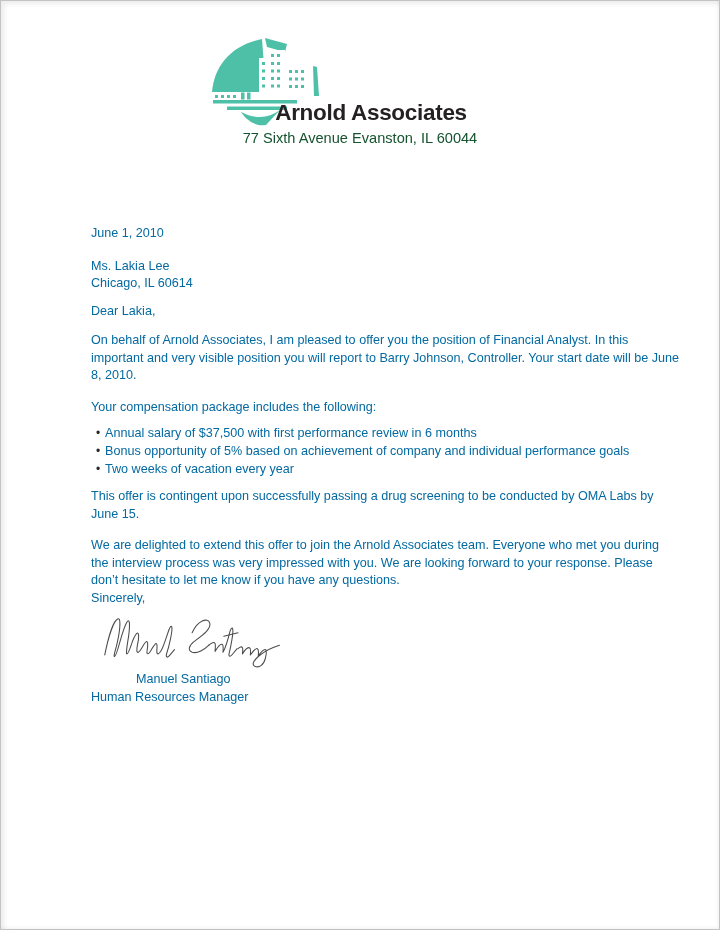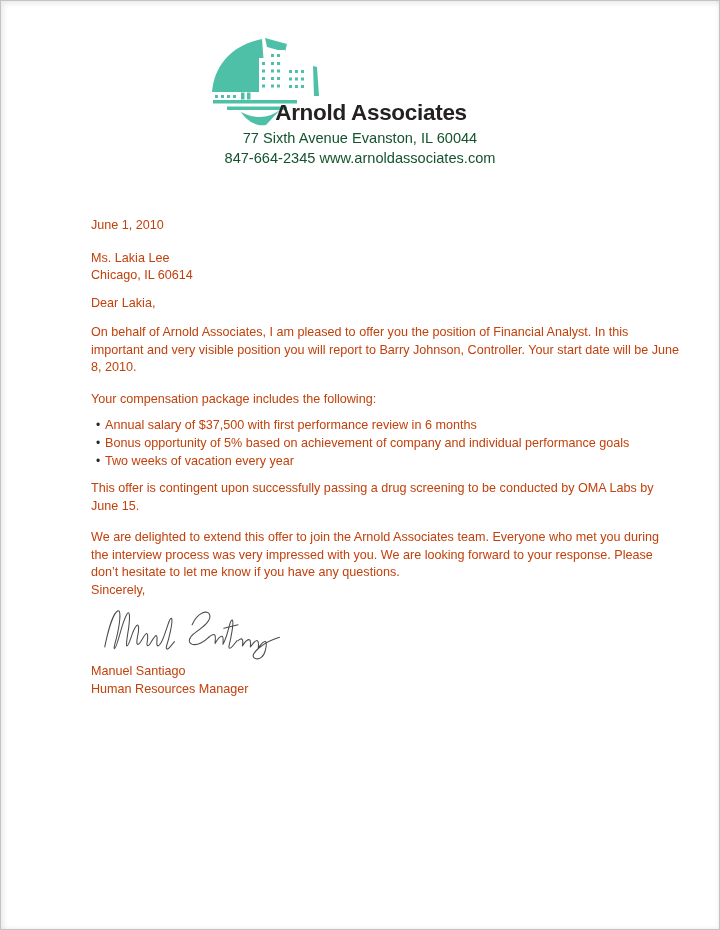--- a/index.html
+++ b/index.html
@@ -21,39 +21,39 @@
     font-size:22.5px;font-weight:700;letter-spacing:-0.3px;color:#252122;
   }
   .addr-line{
     position:absolute;left:0;width:100%;text-align:center;
     font-size:14.6px;color:#14532d;
   }
   .addr-1{top:129px;}
   .addr-2{top:149px;}
   
   .letter-body{
-    position:absolute;left:90px;top:216px;width:588px;
-    font-size:12.6px;line-height:17.5px;color:#c2410c;
+    position:absolute;left:90px;top:224px;width:588px;
+    font-size:12.6px;line-height:17.5px;color:#0369a1;
   }
   .block{margin:0;}
   .date{margin-bottom:15px;}
   .recipient{margin-bottom:10px;}
   .salutation{margin-bottom:12px;}
   .p-offer{margin-bottom:14px;}
   .bullets{margin:8px 0 10px 0;padding:0;list-style:none;}
   .bullets li{position:relative;padding-left:14px;line-height:18px;}
   .bullets li::before{
     content:"\2022";position:absolute;left:5px;top:0;
     font-size:12px;color:#2b2728;
   }
   .p-contingency{margin-bottom:14px;}
   .p-closing{}
   .signoff{margin-bottom:2px;}
   .signature-svg{display:block;margin:2px 0 2px -4px;}
-  .signer-name{line-height:17.5px;}
+  .signer-name{line-height:17.5px;margin-left:45px;}
   .signer-title{line-height:17.5px;}
 </style>
 </head>
 <body>
 
 <div class="header">
 
   <svg class="logo" viewBox="0 0 130 94" xmlns="http://www.w3.org/2000/svg" aria-hidden="true">
     <g fill="#4FC0A8">
 
@@ -101,21 +101,20 @@
 
       <rect x="8" y="64" width="84" height="3.5"></rect>
       <rect x="22" y="70.5" width="60" height="3.5"></rect>
 
       <path d="M36,76 C50,83 63,83 75,74 L61,89 C51,91 41,84 36,76 Z"></path>
     </g>
   </svg>
 
   <div class="company-name">Arnold Associates</div>
   <div class="addr-line addr-1">77 Sixth Avenue Evanston, IL 60044</div>
-  <div class="addr-line addr-2">847-664-2345 www.arnoldassociates.com</div>
 </div>
 
 <div class="letter-body">
 
   <div class="block date">June 1, 2010</div>
 
   <div class="block recipient">
     <div>Ms. Lakia Lee</div>
     <div>Chicago, IL 60614</div>
   </div>

